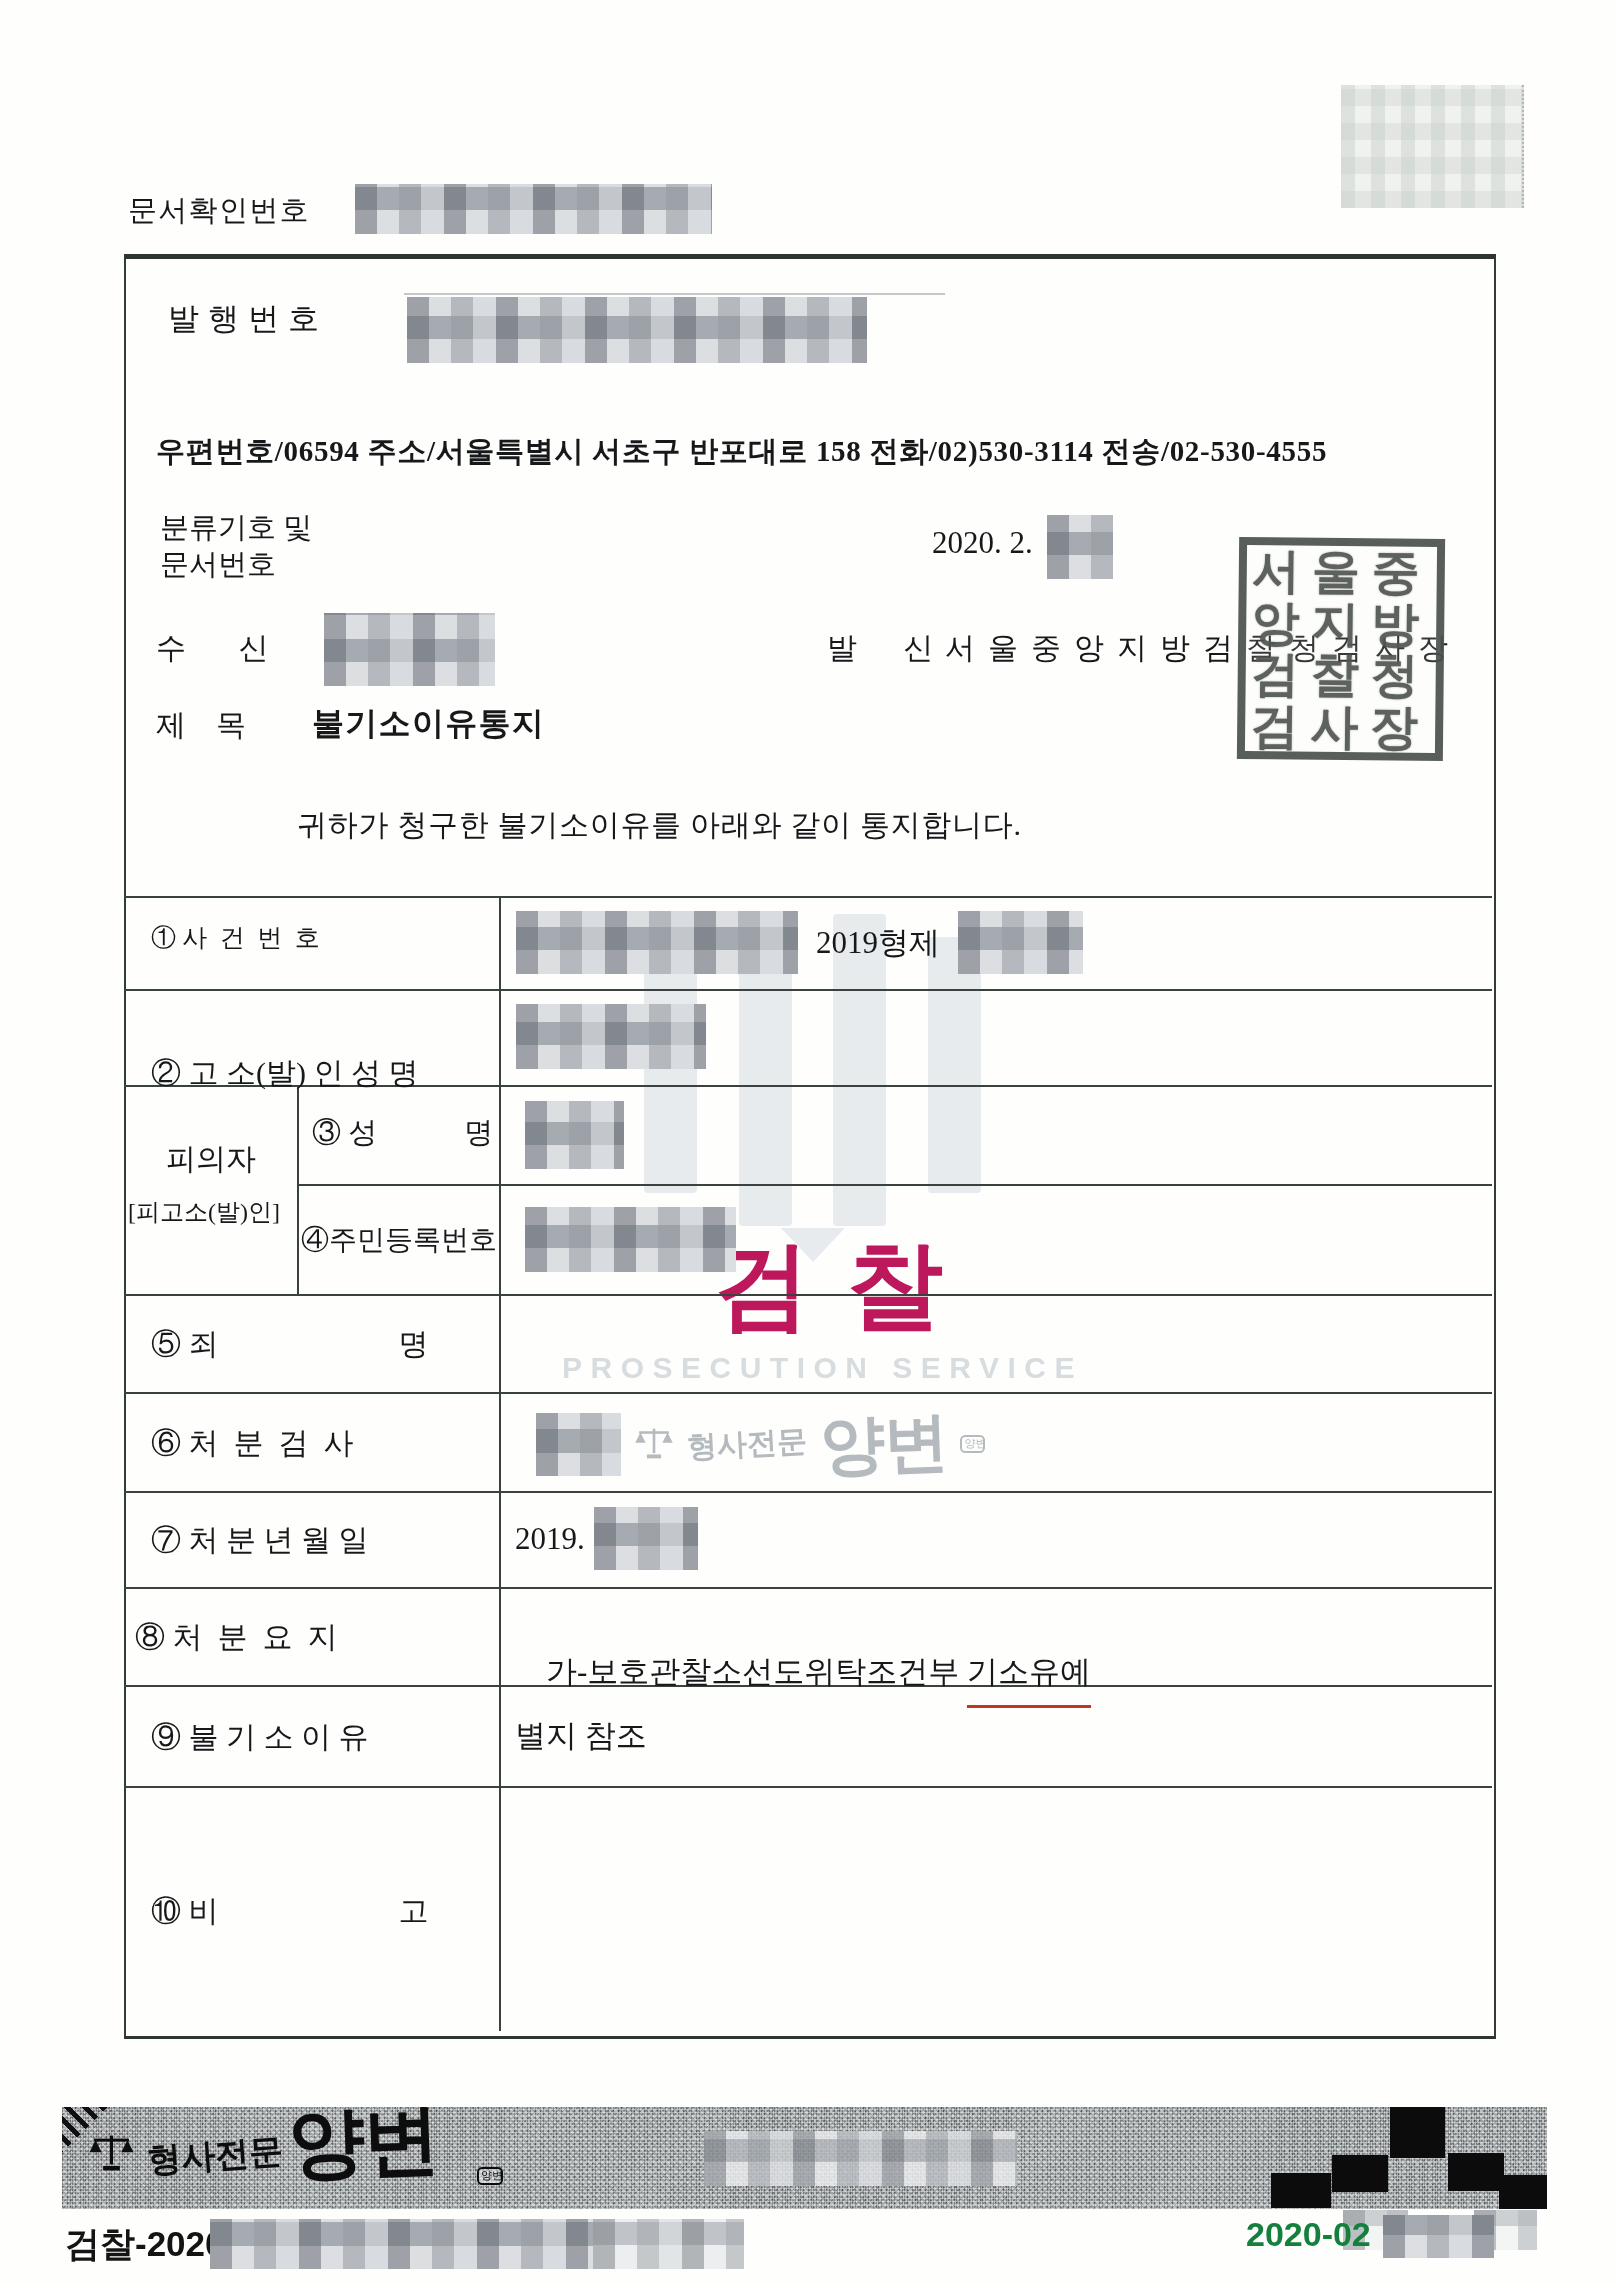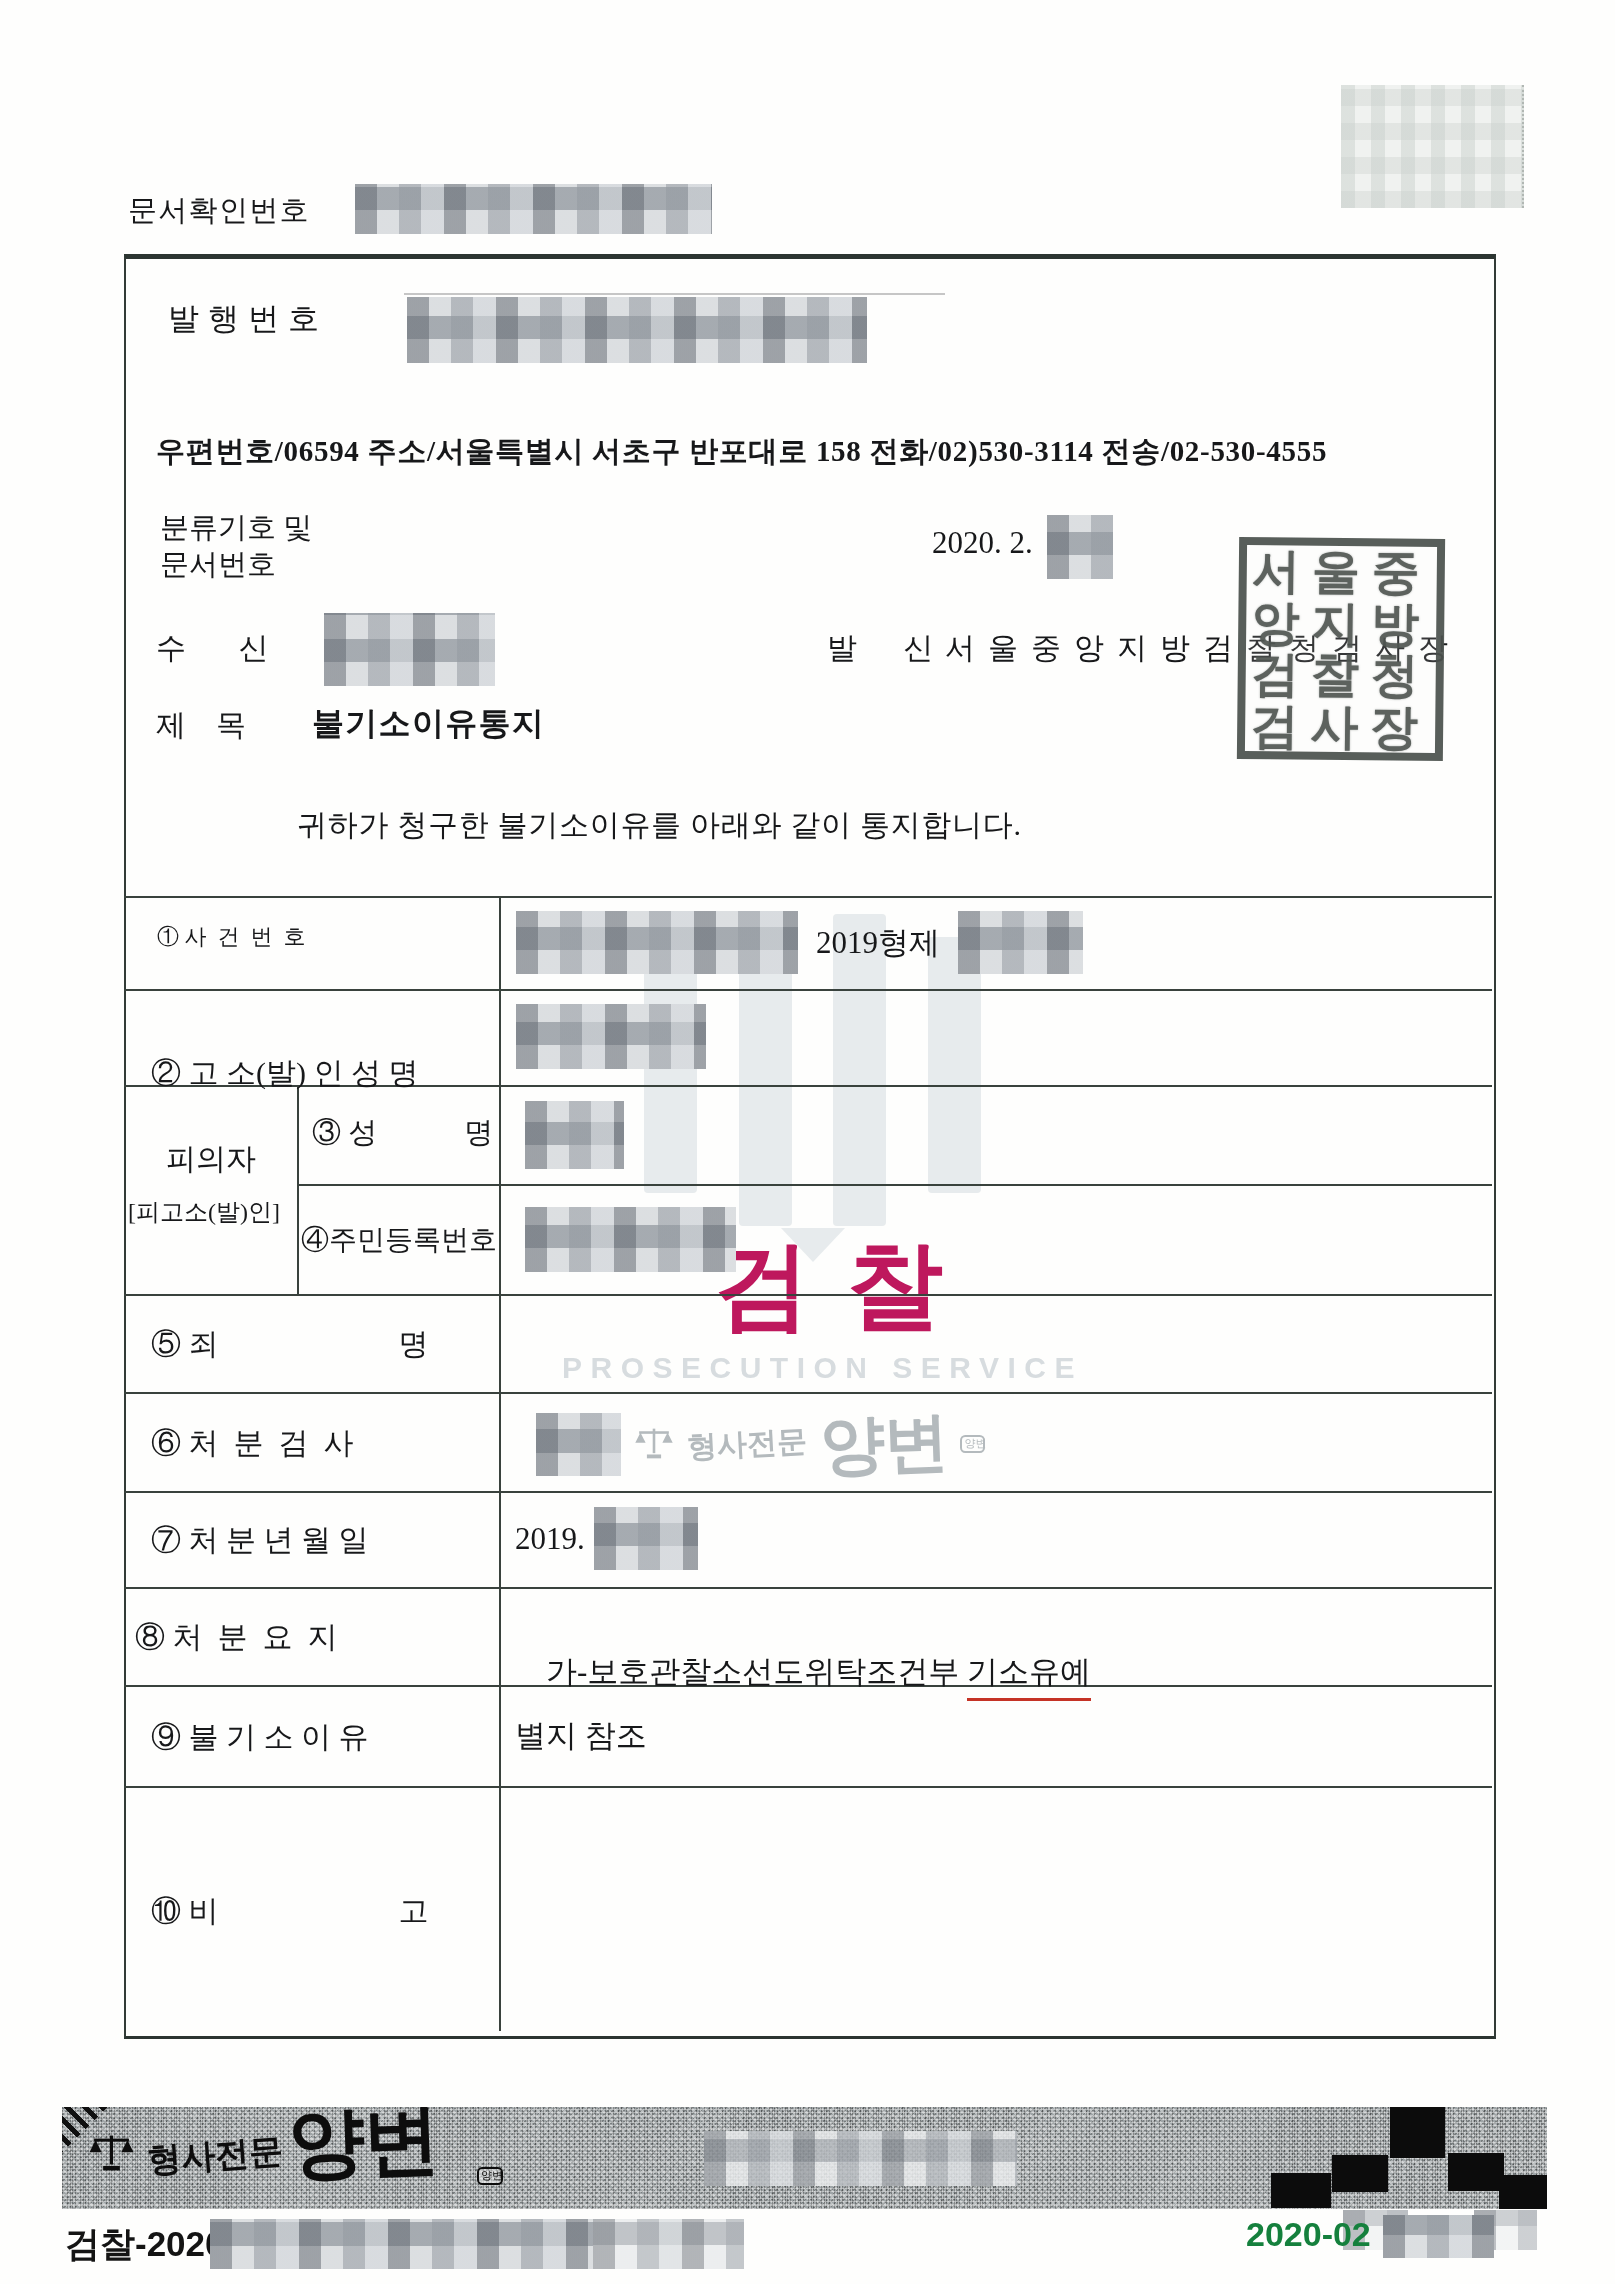--- a/index.html
+++ b/index.html
@@ -32,21 +32,21 @@
   
   #banner{background-color:#9fa5a7;overflow:hidden;
     background-image:
       repeating-linear-gradient(0deg, rgba(255,255,255,.38) 0 1.3px, rgba(0,0,0,0) 1.3px 3.3px),
       repeating-linear-gradient(90deg, rgba(0,0,0,.30) 0 0.7px, rgba(0,0,0,0) 0.7px 2.6px),
       repeating-linear-gradient(45deg, rgba(255,255,255,.32) 0 2px, rgba(0,0,0,0) 2px 4.6px),
       repeating-linear-gradient(-45deg, rgba(0,0,0,.24) 0 1.3px, rgba(0,0,0,0) 1.3px 3.9px);}
   .blacksq{position:absolute;background:#0c0c0c;}
   .firmmark{display:inline-block;border:2px solid currentColor;border-radius:5.2px;
             font-size:11px;line-height:1.05;padding:1.3px 2px;text-align:center;white-space:pre;}
-  .redline{border-bottom:3.3px solid #c53326;padding-bottom:9px;}
+  .redline{border-bottom:3.3px solid #c53326;padding-bottom:16px;}
   #ghost{background:#eff1ef;border-right:2.6px dotted #a9b0ab;opacity:.9;
     background-image:repeating-linear-gradient(90deg, rgba(193,201,196,.45) 0 14.3px, rgba(0,0,0,0) 14.3px 30px),
                      repeating-linear-gradient(0deg, rgba(193,201,196,.35) 0 17px, rgba(0,0,0,0) 17px 34px);}
 </style>
 </head>
 <body>
 
 <div id="page">
 
   <div id="ghost" class="abs" style="left:1341px;top:85px;width:181px;height:123px;"></div>
@@ -107,21 +107,21 @@
     <div class="hline" style="left:124px;top:1294px;width:1368px;"></div>
     <div class="hline" style="left:124px;top:1392px;width:1368px;"></div>
     <div class="hline" style="left:124px;top:1491px;width:1368px;"></div>
     <div class="hline" style="left:124px;top:1587px;width:1368px;"></div>
     <div class="hline" style="left:124px;top:1685px;width:1368px;"></div>
     <div class="hline" style="left:124px;top:1786px;width:1368px;"></div>
     <div class="vline" style="left:499px;top:896px;height:1135px;"></div>
     <div class="vline" style="left:297px;top:1085px;height:209px;"></div>
   </div>
 
-  <div class="abs t" style="left:157px;top:924px;font-size:22px;">① 사  건  번  호</div>
+  <div class="abs t" style="left:151px;top:924px;font-size:25px;">① 사  건  번  호</div>
   <div class="abs" style="left:516px;top:911px;height:63px;display:flex;align-items:center;gap:18px;">
     <div class="redact" style="position:static;width:282px;height:63px;"></div>
     <span class="t" style="font-size:31px;">2019형제</span>
     <div class="redact" style="position:static;width:125px;height:63px;"></div>
   </div>
 
   <div class="abs t" style="left:151px;top:1021px;font-size:30px;margin-top:35px;">② 고 소(발) 인 성 명</div>
   <div class="redact" style="left:516px;top:1004px;width:190px;height:65px;"></div>
 
   <div class="abs t" style="left:166px;top:1142px;font-size:30px;">피의자</div>

